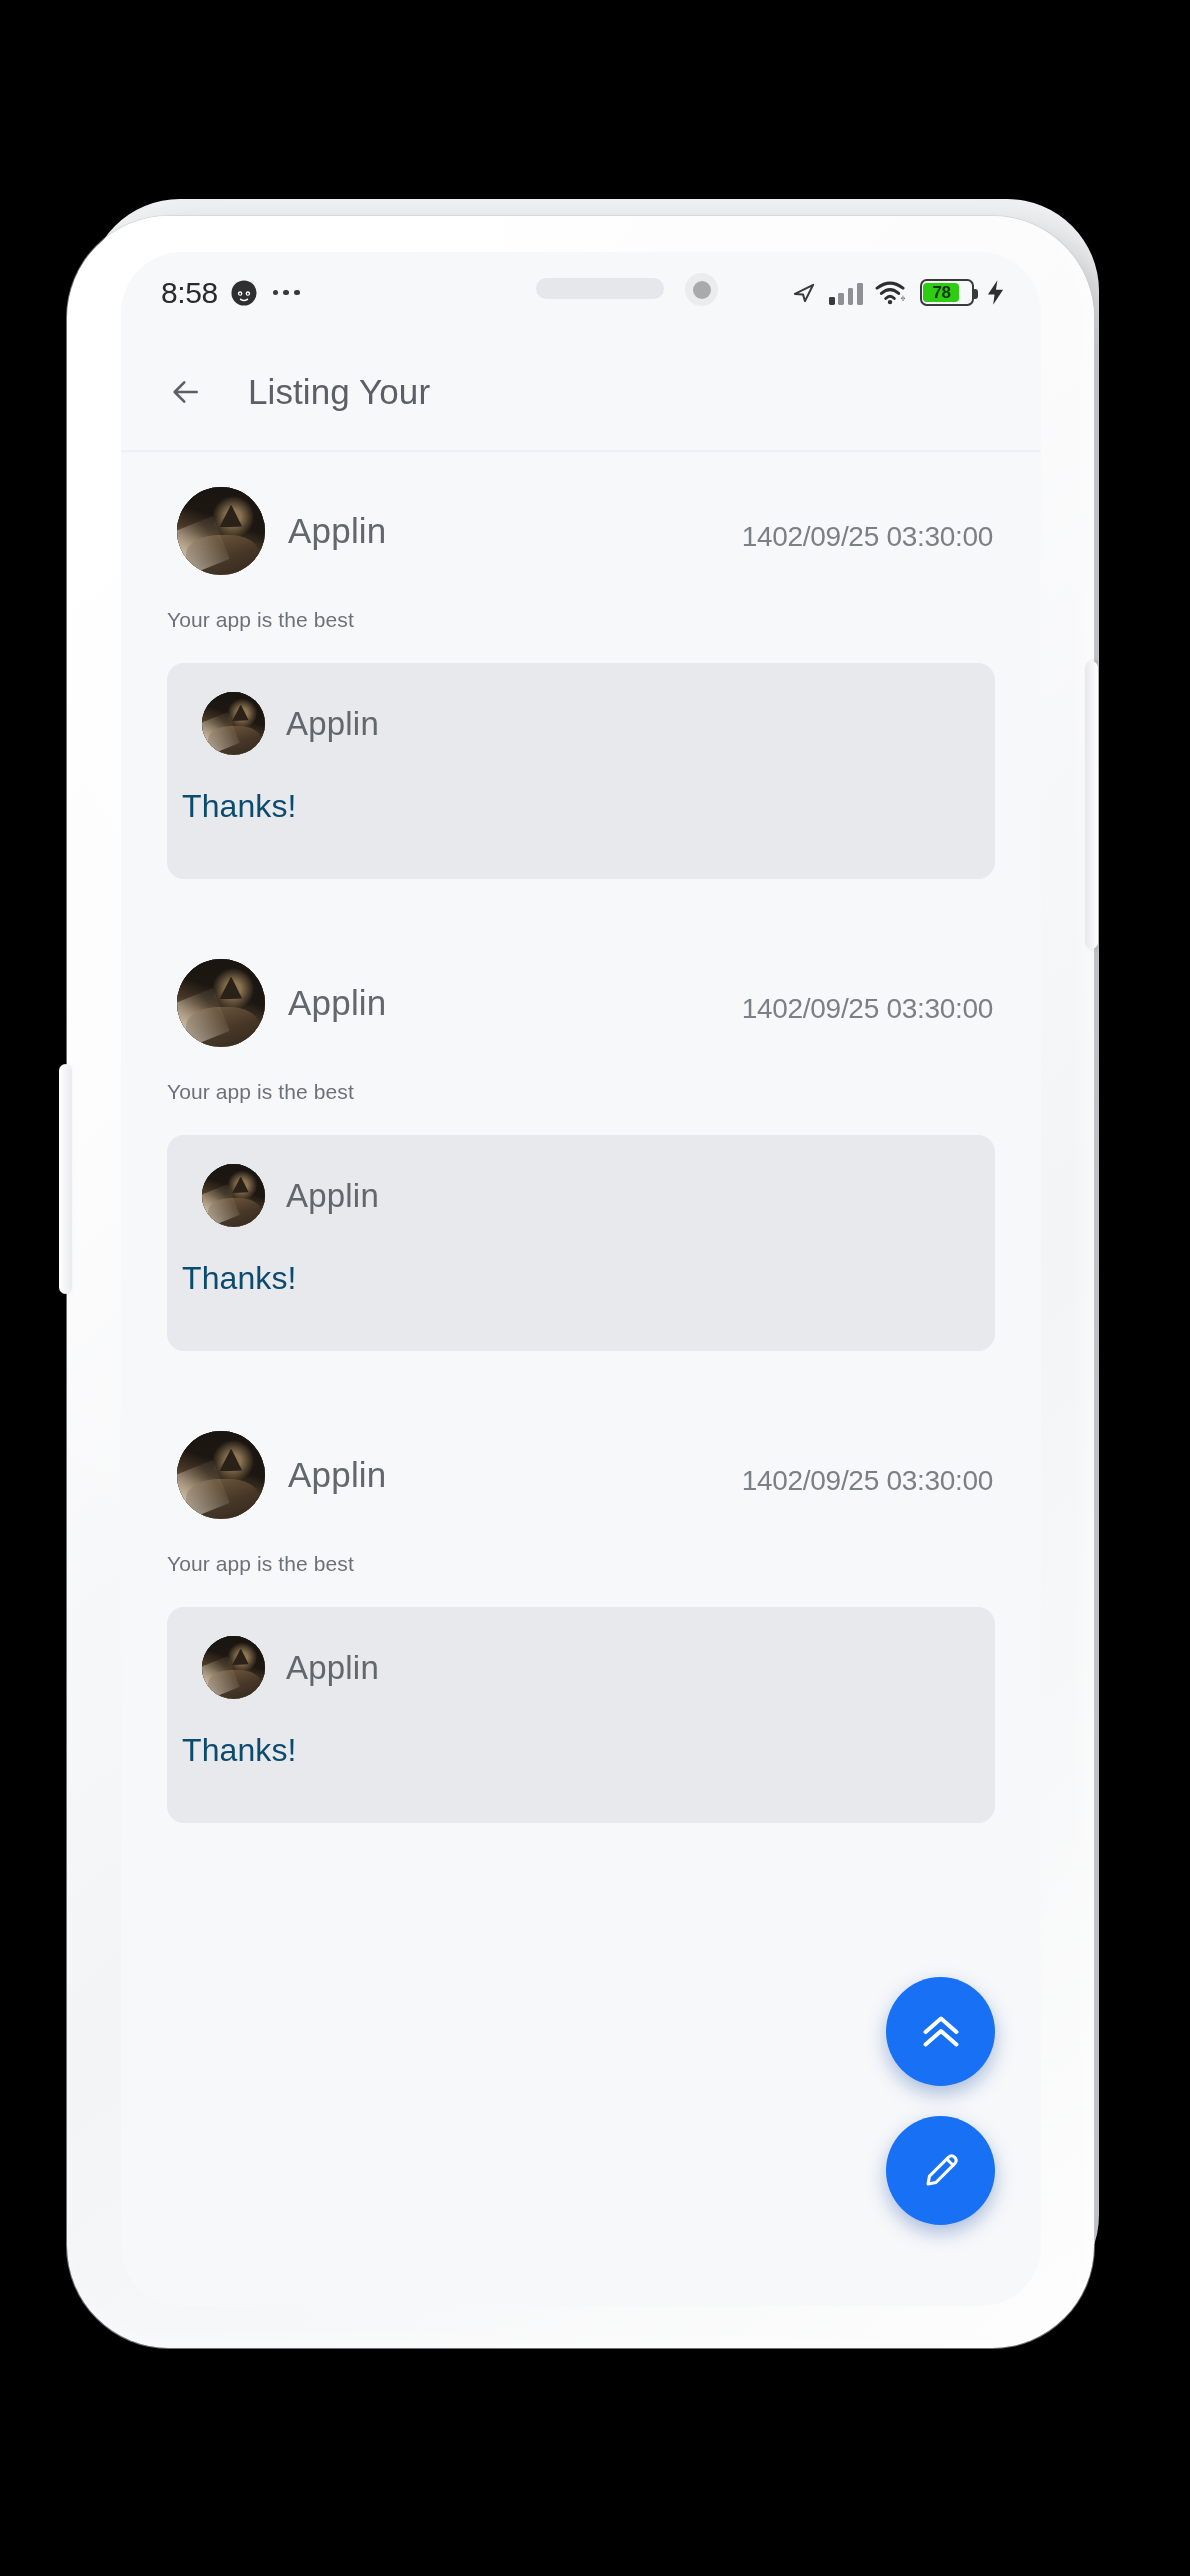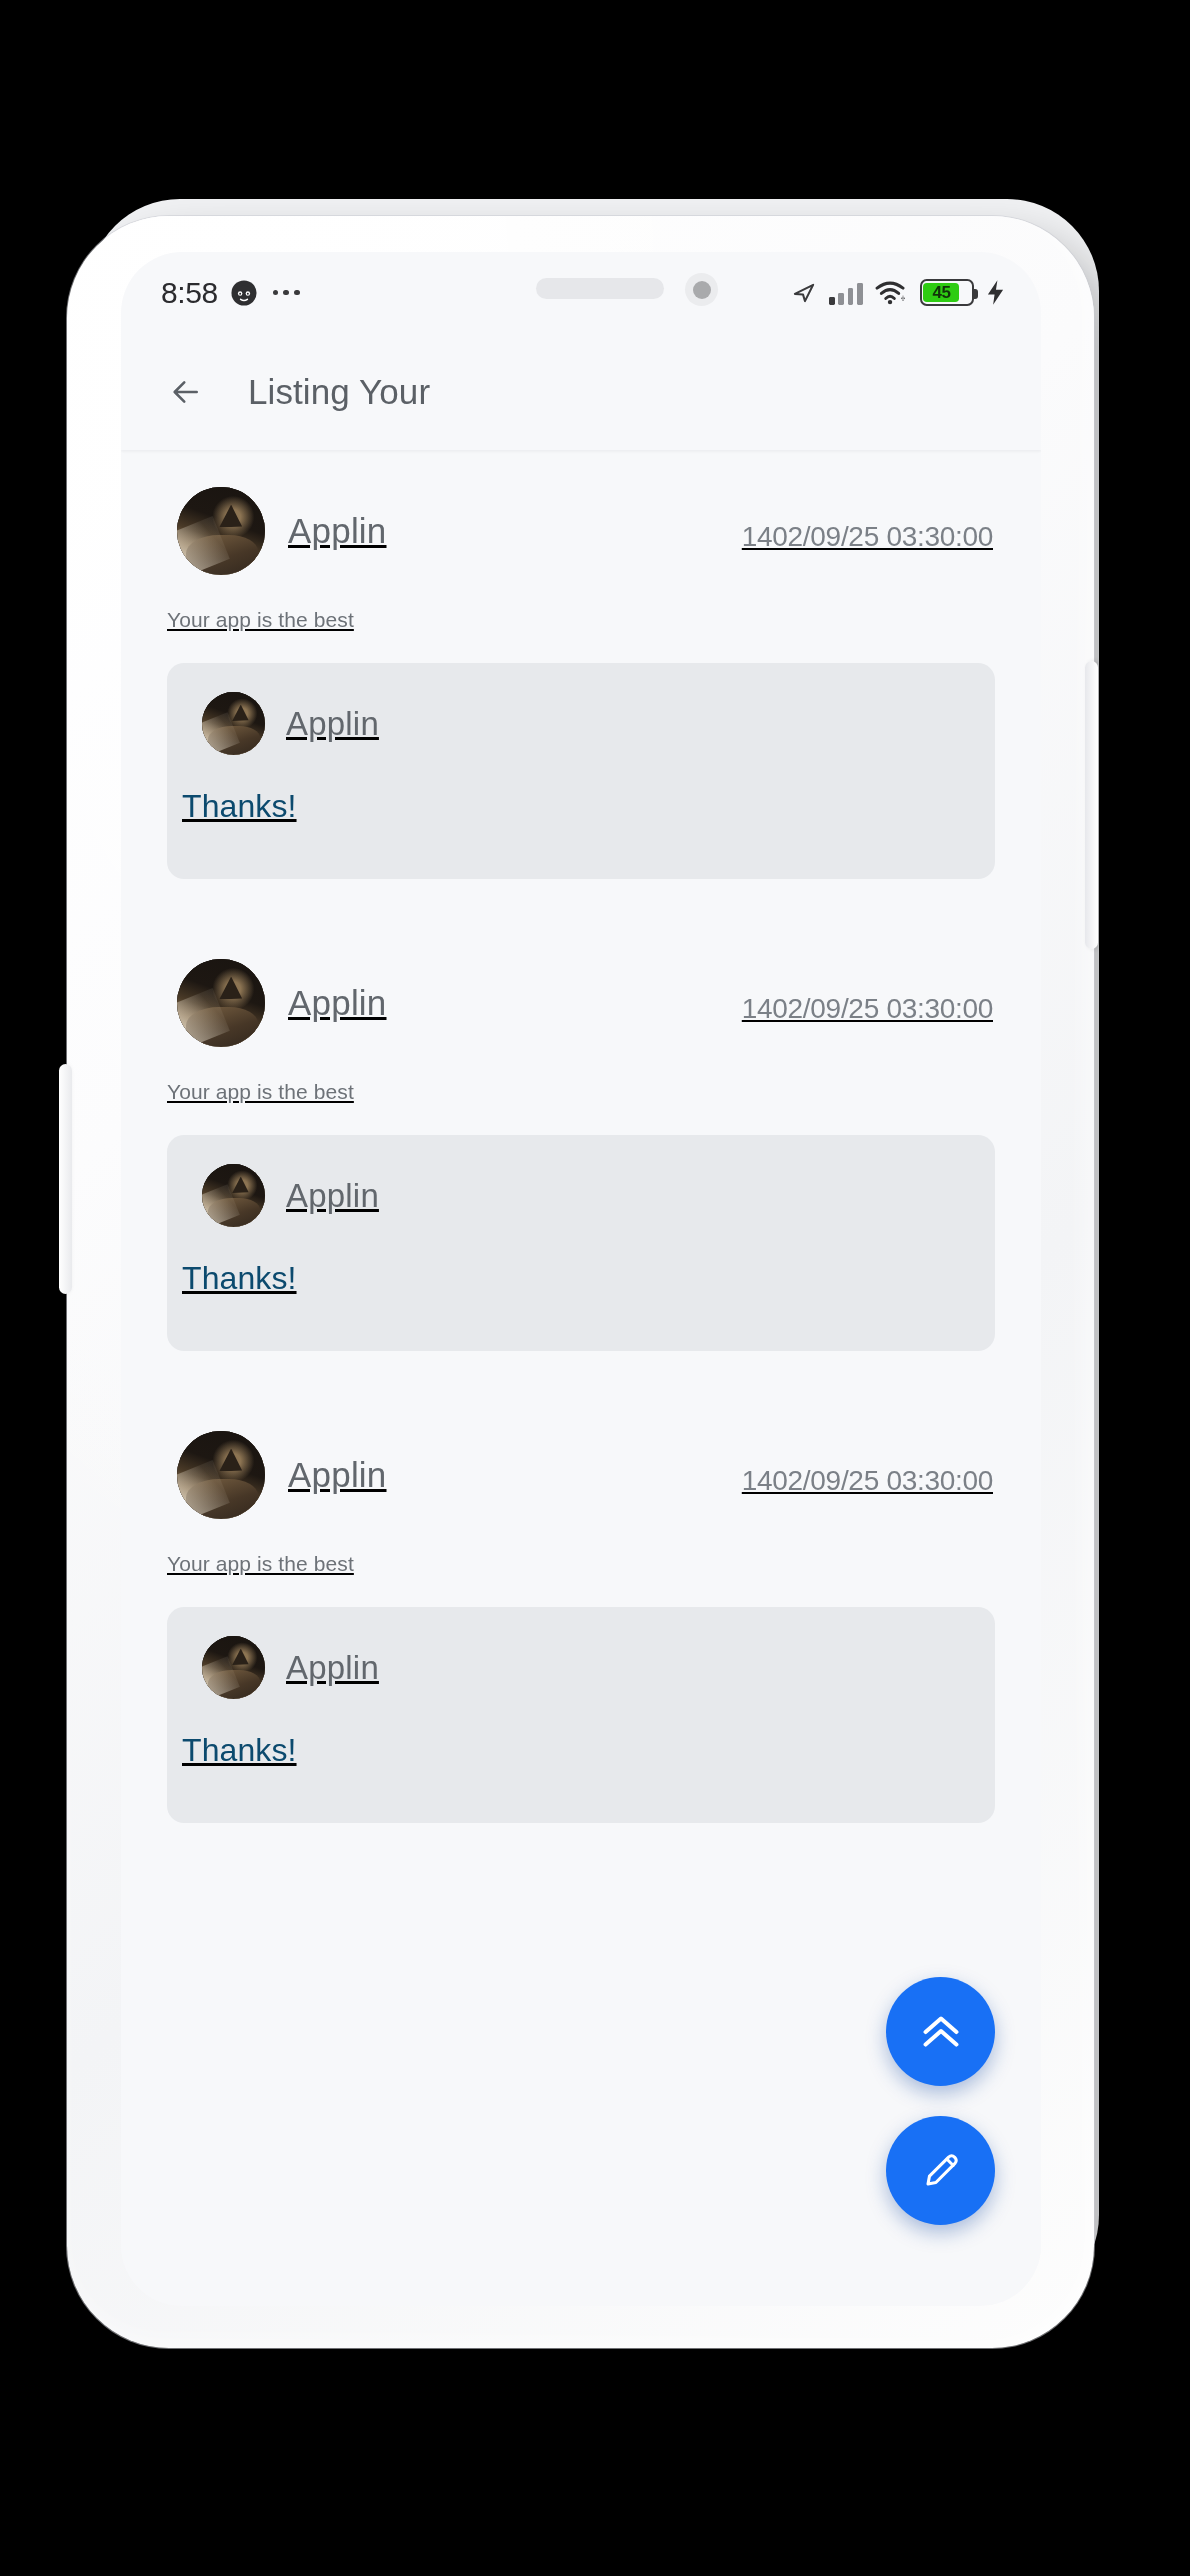--- a/index.html
+++ b/index.html
@@ -256,21 +256,20 @@
     width: 920px;
     height: 1856px;
     overflow: hidden;
     background: #f7f8fa;
   }
   .feed-inner { padding-top: 21px; }
 
   .comment {
     padding: 0 0 0 0;
     margin-bottom: 63px;
-    text-decoration: underline;
   }
   .comment:last-child { margin-bottom: 0; }
 
   .comment-head {
     display: flex;
     align-items: center;
     padding: 17px 48px 0 56px;
   }
   .avatar {
     width: 88px;
@@ -451,21 +450,21 @@
             <path d="M2 8.5 Q15.5 -2 29 8.5" stroke="#2f2f31" stroke-width="3.1" fill="none" stroke-linecap="round"></path>
             <path d="M6.5 14 Q15.5 6 24.5 14" stroke="#2f2f31" stroke-width="3.1" fill="none" stroke-linecap="round"></path>
             <path d="M11 19.2 Q15.5 14.8 20 19.2" stroke="#2f2f31" stroke-width="3" fill="none" stroke-linecap="round"></path>
             <circle cx="15.5" cy="23" r="2.3" fill="#2f2f31"></circle>
             <path d="M27 19 l2.6 -3 v6 z M31 19 l-2.6 -3 v6 z" fill="#2f2f31"></path>
           </svg>
         </span>
 
         <span class="battery">
           <span class="battery-fill" style="width: 78%; background: rgb(46, 204, 18);">
-            <span class="battery-level">45</span>
+            <span class="battery-level">78</span>
           </span>
         </span>
 
         <span class="bolt-icon">
           <svg viewBox="0 0 20 28" width="19" height="27">
             <path d="M12 1 L2 16 H9 L7.5 27 L18 11 H10.5 Z" fill="#2f2f31"></path>
           </svg>
         </span>
       </div>
     </div>

